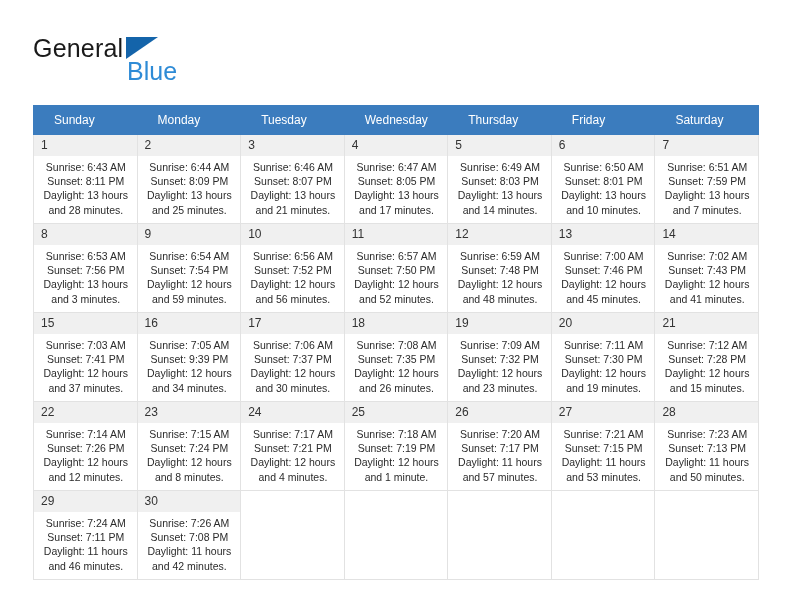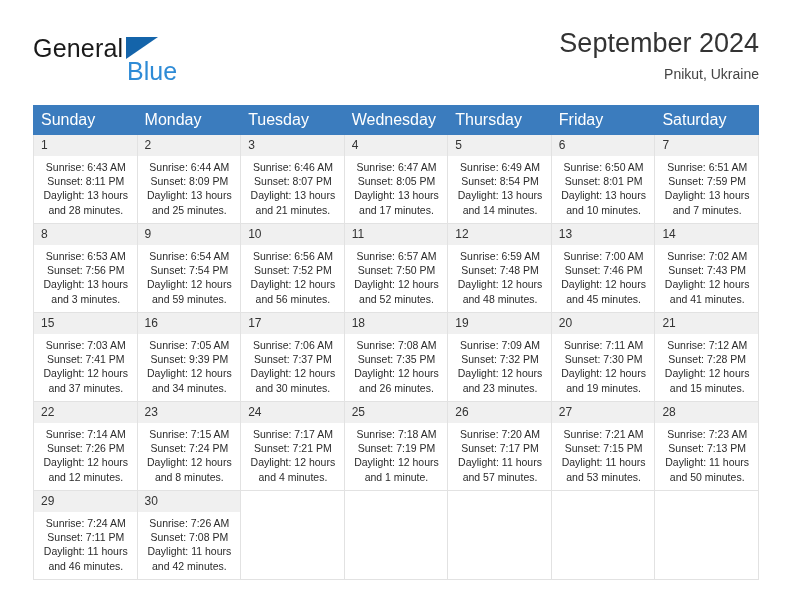--- a/index.html
+++ b/index.html
@@ -89,24 +89,24 @@
     position: absolute;
     left: 33px;
     top: 105px;
     width: 726px;
     border-collapse: collapse;
     table-layout: fixed;
   }
   .calendar th {
     background: #3b7cbe;
     color: #ffffff;
-    font-size: 16px;
+    font-size: 12px;
     font-weight: normal;
     text-align: left;
-    padding: 5px 0 5px 7px;
+    padding: 5px 0 5px 20px;
     height: 18px;
     border: 1px solid #3b7cbe;
   }
   .calendar td {
     vertical-align: top;
     border: 1px solid #e2e2e2;
     padding: 0;
     height: 88px;
     background: #ffffff;
   }
@@ -142,24 +142,20 @@
 <div class="page">
 
   <div class="header">
 
     <div class="logo">
       <span class="logo-general">General</span>
       <span class="logo-triangle"></span>
       <span class="logo-blue">Blue</span>
     </div>
 
-    <div class="title-block">
-      <div class="cal-title">September 2024</div>
-      <div class="cal-subtitle">Pnikut, Ukraine</div>
-    </div>
 
   </div>
 
   <table class="calendar">
     <thead>
       <tr>
         <th>Sunday</th>
         <th>Monday</th>
         <th>Tuesday</th>
         <th>Wednesday</th>
@@ -203,21 +199,21 @@
               <div>Sunrise: 6:47 AM</div>
               <div>Sunset: 8:05 PM</div>
               <div>Daylight: 13 hours</div>
               <div>and 17 minutes.</div>
             </div>
           </td>
           <td>
             <span class="daynum">5</span>
             <div class="lines">
               <div>Sunrise: 6:49 AM</div>
-              <div>Sunset: 8:54 PM</div>
+              <div>Sunset: 8:03 PM</div>
               <div>Daylight: 13 hours</div>
               <div>and 14 minutes.</div>
             </div>
           </td>
           <td>
             <span class="daynum">6</span>
             <div class="lines">
               <div>Sunrise: 6:50 AM</div>
               <div>Sunset: 8:01 PM</div>
               <div>Daylight: 13 hours</div>

